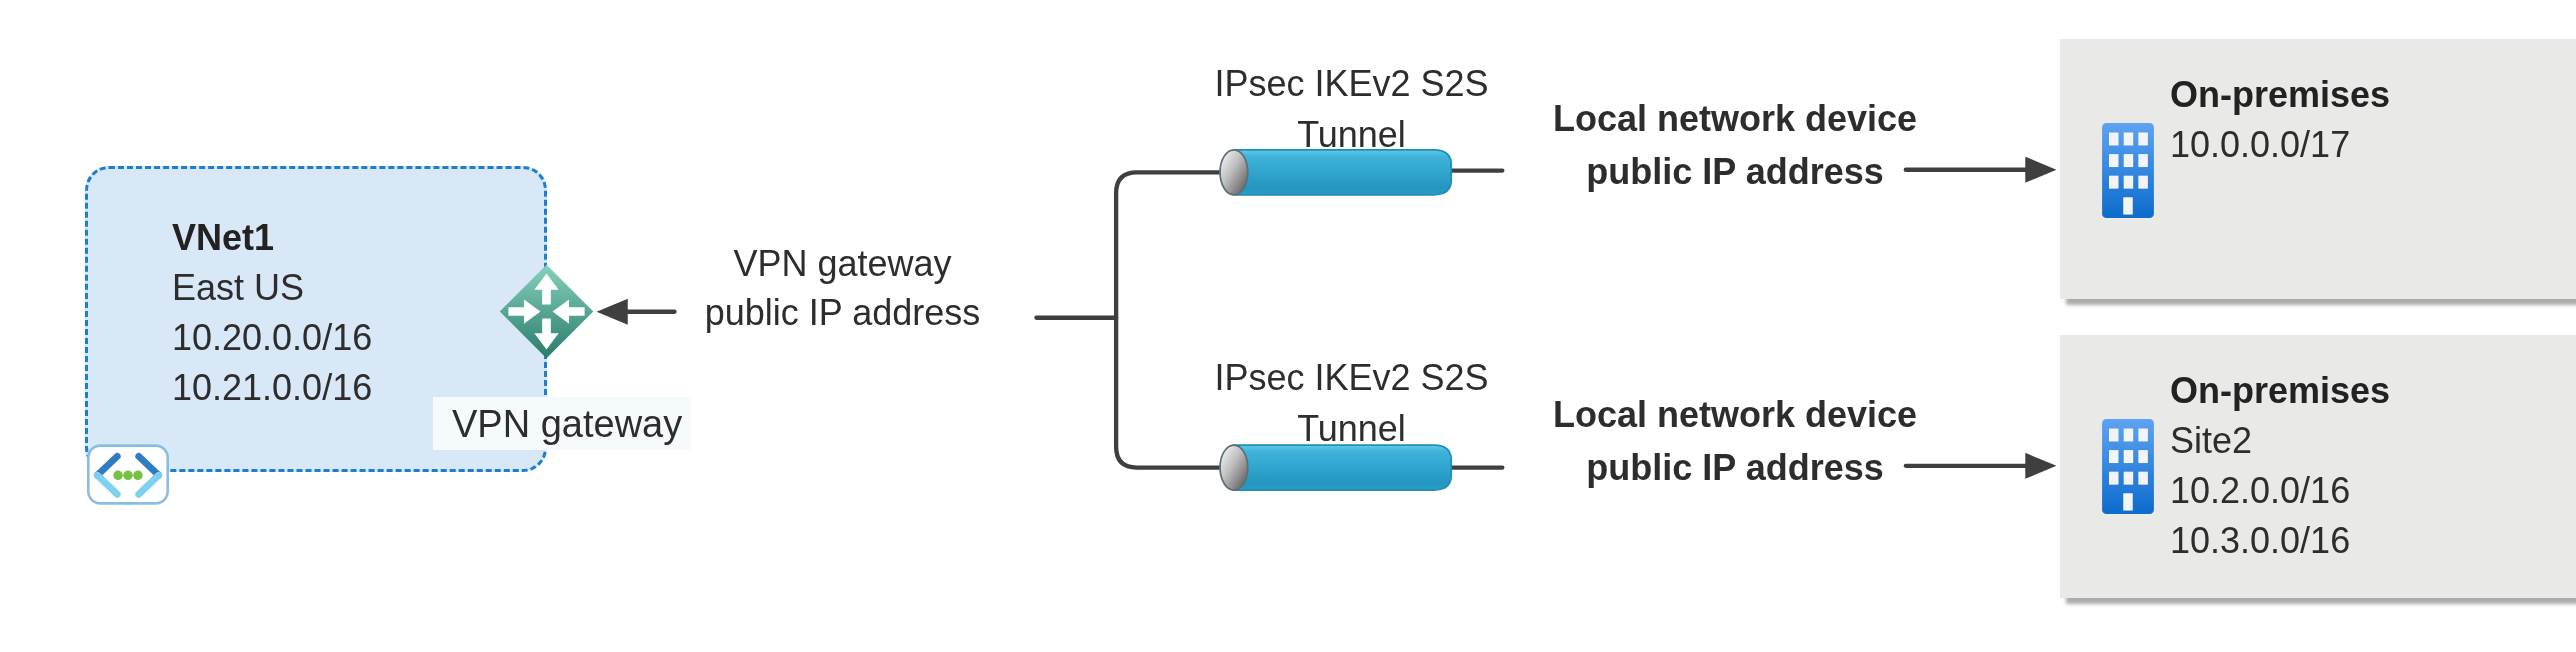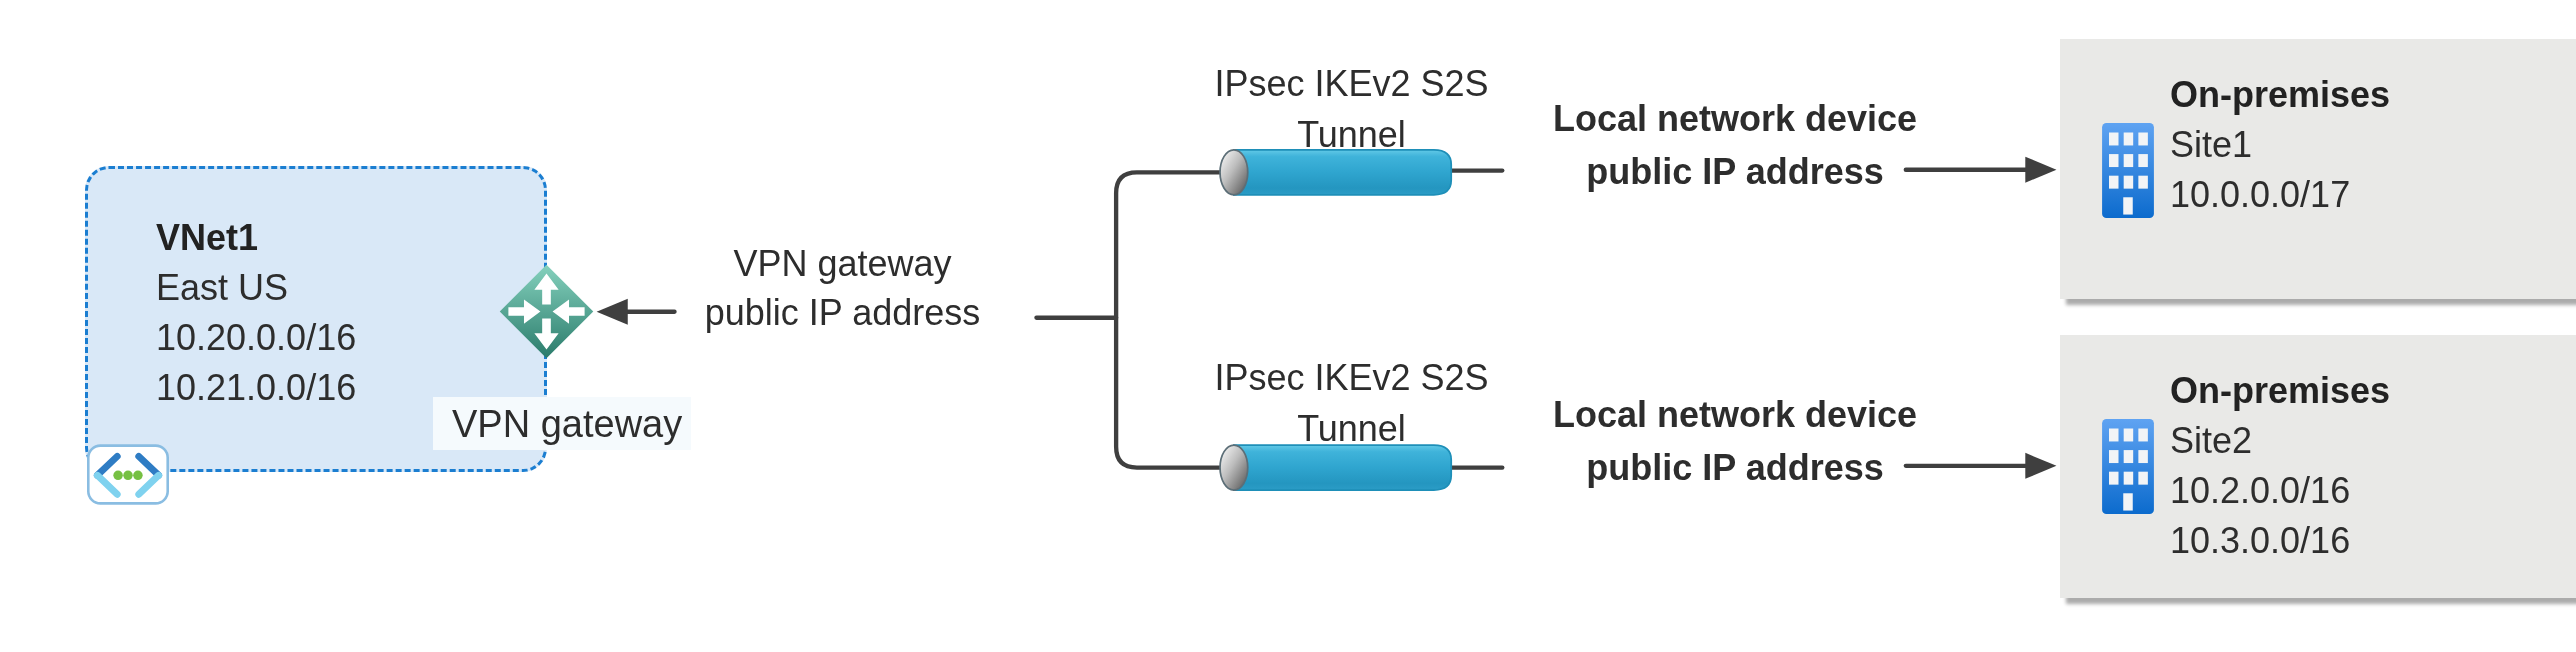--- a/index.html
+++ b/index.html
@@ -4,21 +4,21 @@
 <style>
   html,body{margin:0;padding:0;background:#ffffff;}
   .canvas{position:relative;width:2576px;height:652px;background:#ffffff;overflow:hidden;
           font-family:"Liberation Sans", sans-serif;color:#2d2d2d;}
   .abs{position:absolute;}
   .z1{z-index:1}.z2{z-index:2}.z3{z-index:3}
 
   
   .vnet-box{left:85px;top:166px;width:462px;height:306px;box-sizing:border-box;
             background:#d9e8f7;border:3.5px dashed #1b7ed1;border-radius:24px;}
-  .vnet-text{left:156px;top:213px;font-size:36px;line-height:50px;white-space:nowrap;}
+  .vnet-text{left:172px;top:213px;font-size:36px;line-height:50px;white-space:nowrap;}
   .b{font-weight:bold;color:#222;}
 
   
   .gw-label{left:433px;top:397px;font-size:38px;line-height:50px;white-space:nowrap;
             background:#f5fafd;padding:1.7px 8.7px 1.7px 19px;}
 
   
   .mid-label{left:667px;top:239px;width:351px;text-align:center;
              font-size:36px;line-height:49px;white-space:nowrap;}
 
@@ -166,21 +166,20 @@
           <rect x="25" y="36" width="11" height="15"></rect>
           <rect x="42" y="36" width="11" height="15"></rect>
         <rect x="8" y="61" width="11" height="15"></rect>
           <rect x="25" y="61" width="11" height="15"></rect>
           <rect x="42" y="61" width="11" height="15"></rect>
         <rect x="24.5" y="86" width="11" height="20"></rect>
       </g>
     </svg>
     <div class="site-text">
       <div class="b">On-premises</div>
-      <div>Site1</div>
       <div>10.0.0.0/17</div>
     </div>
   </div>
 
   <div class="abs z1 site-box site2">
     <svg class="bldg" width="52" height="95" viewBox="0 0 60 110">
       <defs>
         <linearGradient id="bldgGrad2" x1="0" y1="0" x2="0" y2="1">
           <stop offset="0%" stop-color="#5fa3f2"></stop>
             <stop offset="100%" stop-color="#0c6bcd"></stop>

